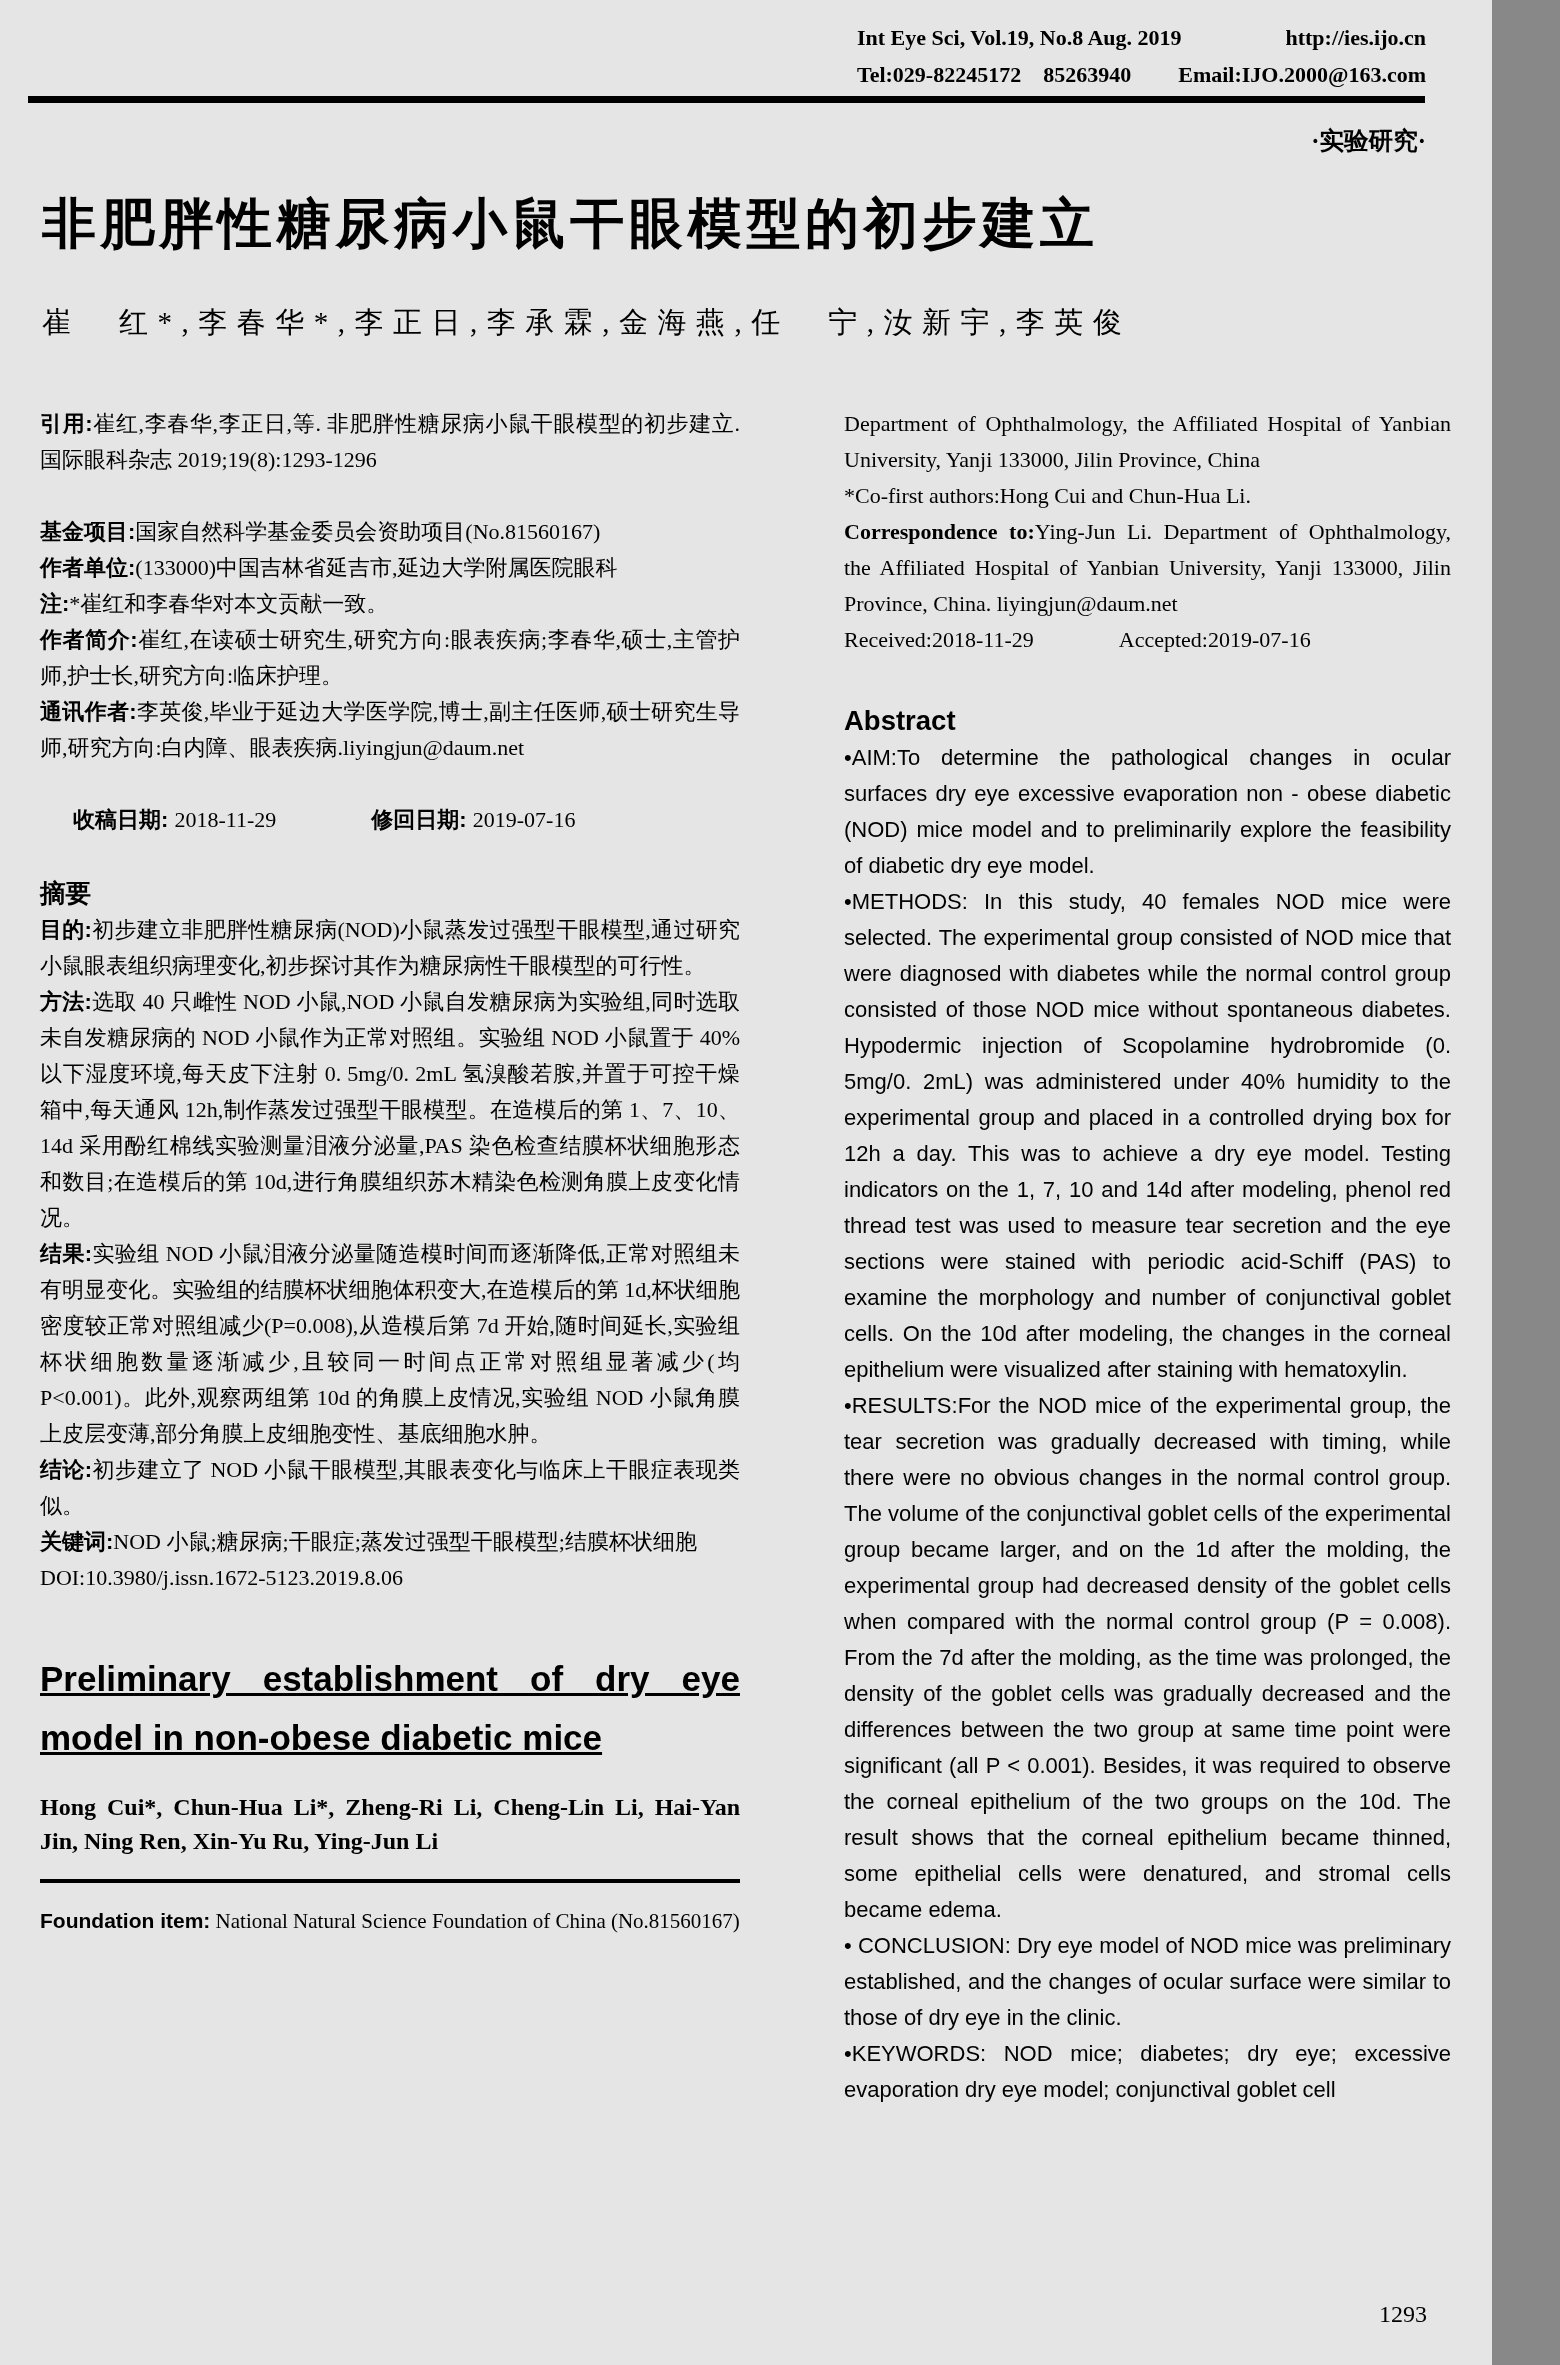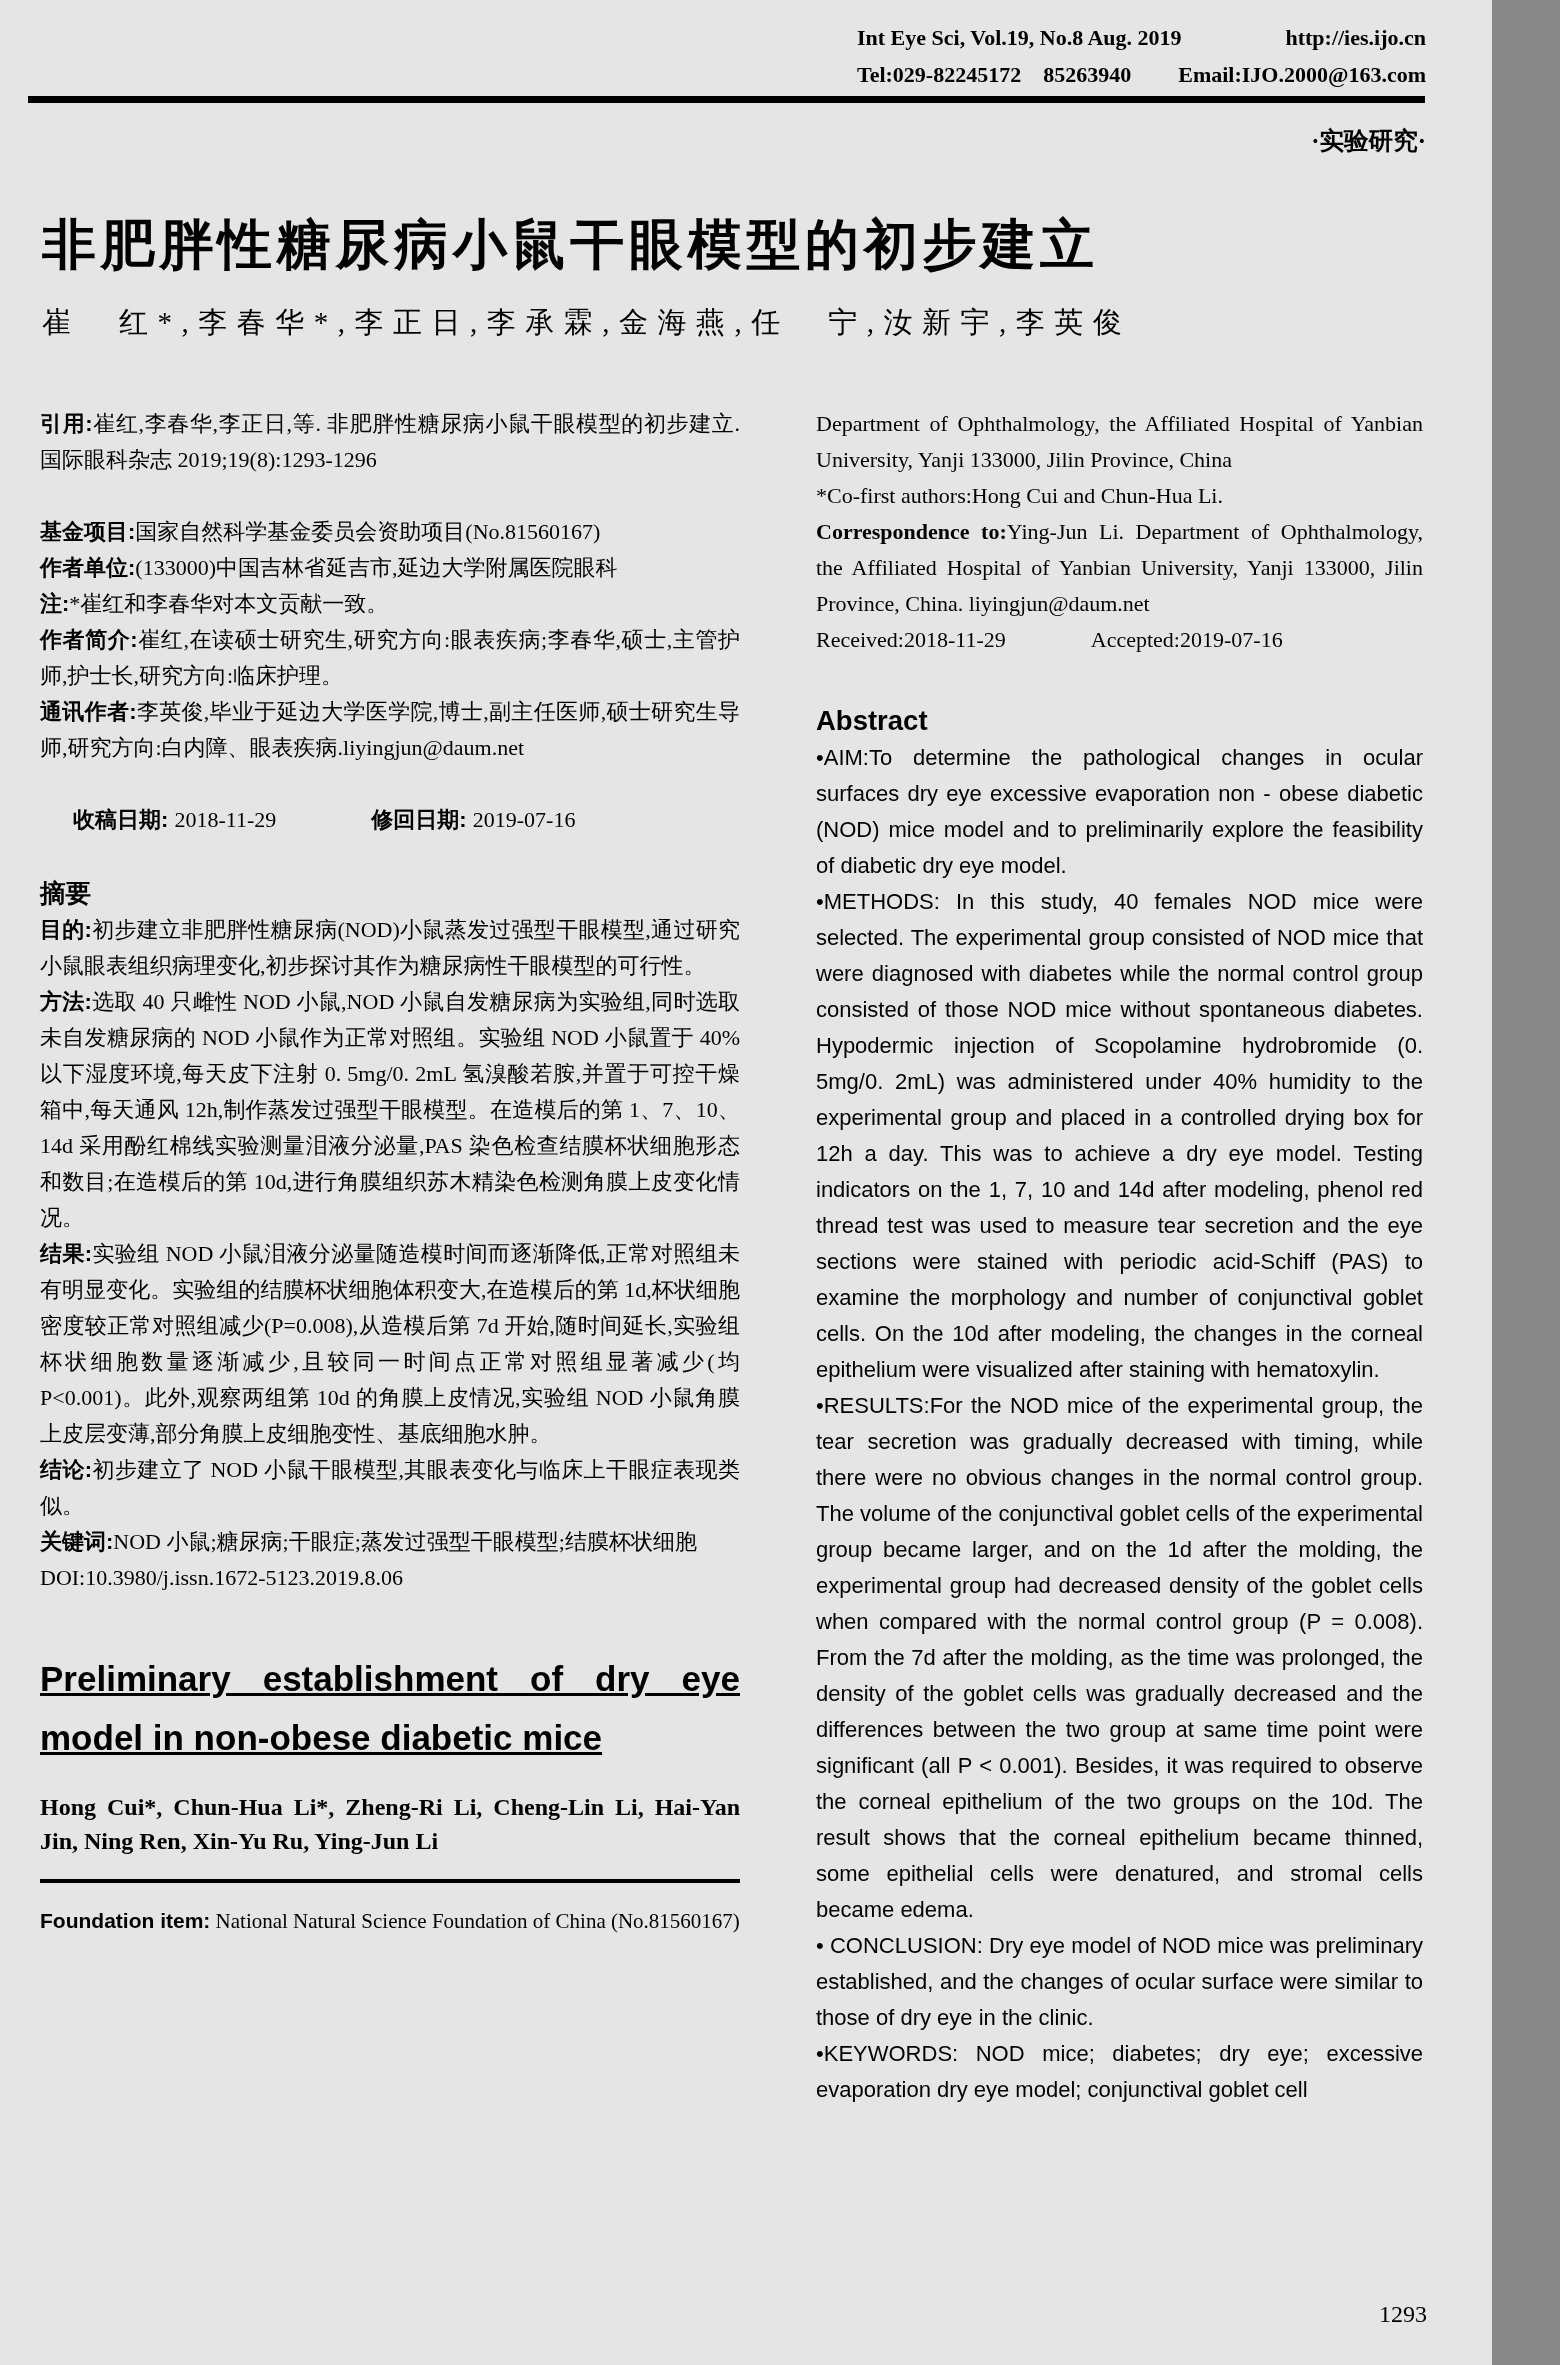--- a/index.html
+++ b/index.html
@@ -9,28 +9,28 @@
     overflow:hidden;
   }
   
   .hdr { position:absolute; top:19px; left:857px; width:569px;
          font-weight:bold; font-size:22px; }
   .hdr-line { display:flex; justify-content:space-between; line-height:37px; white-space:pre-wrap; }
   .rule { position:absolute; top:96px; left:28px; width:1397px; height:6.6px; background:#000; }
   .tag  { position:absolute; top:124px; left:857px; width:569px; text-align:right;
           font-size:24.6px; font-weight:bold; line-height:33px; }
   
-  .title-cn { position:absolute; top:204px; left:42px; width:1382px;
-              font-family:Liberation Sans, sans-serif;
+  .title-cn { position:absolute; top:184px; left:42px; width:1382px;
+              font-family:Liberation Serif, serif;
               font-weight:bold; font-size:54px; letter-spacing:4.7px; line-height:80px; }
   .authors-cn { position:absolute; top:299px; left:42px; width:1382px;
                 font-size:29px; letter-spacing:9.5px; line-height:47px; }
   
   .col-left  { position:absolute; top:406px; left:40px;  width:700px; }
-  .col-right { position:absolute; top:406px; left:816px; width:607px; }
+  .col-right { position:absolute; top:406px; left:844px; width:607px; }
   p { margin:0; font-size:22px; line-height:36px; text-align:justify; }
   .lbl { font-family:"Liberation Sans","DejaVu Sans",sans-serif; font-weight:bold; }
   .gap-after { margin-bottom:36px; }
   .dates { white-space:pre-wrap; }
   .dates .sep { display:inline-block; width:95px; }
   .dates-en .sep { display:inline-block; width:85px; }
   .sec-head { font-family:"Liberation Sans","DejaVu Sans",sans-serif; font-weight:bold;
               font-size:25.6px; line-height:38px; }
   .abs-head { margin-top:44px; font-size:27.5px; }
   .abs p { font-family:"Liberation Sans","DejaVu Sans",sans-serif; font-size:22px; line-height:36px; }

